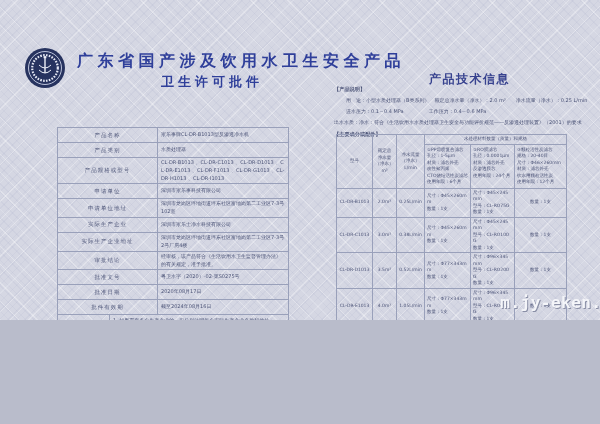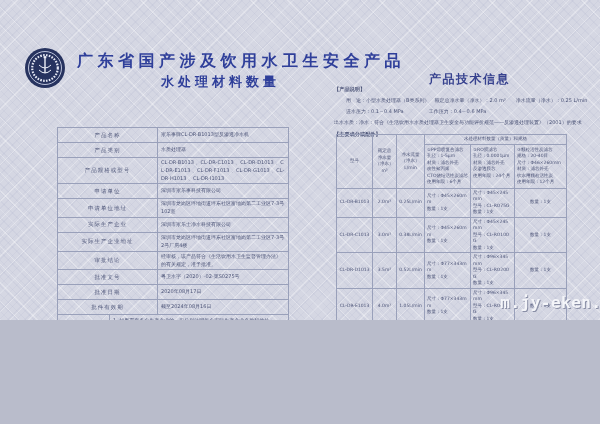--- a/index.html
+++ b/index.html
@@ -64,21 +64,21 @@
     <circle cx="21" cy="21" r="20" fill="#27335f"></circle>
     <circle cx="21" cy="21" r="16.5" fill="none" stroke="#ccd2e8" stroke-width="0.9"></circle>
     <circle cx="21" cy="21" r="12.8" fill="none" stroke="#e6e9f5" stroke-width="2.2" stroke-dasharray="1.6 1.3"></circle>
     <path d="M21 12 v14" stroke="#eef0f8" stroke-width="1.4"></path>
     <path d="M15 18 q6 6 12 0" stroke="#eef0f8" stroke-width="1" fill="none"></path>
     <path d="M15 23 q6 6 12 0" stroke="#eef0f8" stroke-width="1" fill="none"></path>
     <circle cx="21" cy="10.5" r="1.4" fill="#eef0f8"></circle>
   </svg>
 
   <div class="title1">广东省国产涉及饮用水卫生安全产品</div>
-  <div class="title2">水处理材料数量</div>
+  <div class="title2">卫生许可批件</div>
 
   <div class="ltwrap">
     <table class="ltable">
       <colgroup>
           <col style="width:100px">
           <col style="width:131px">
         </colgroup>
       <tbody id="license-body">
           <tr>
             <td class="lbl">产品名称</td>

